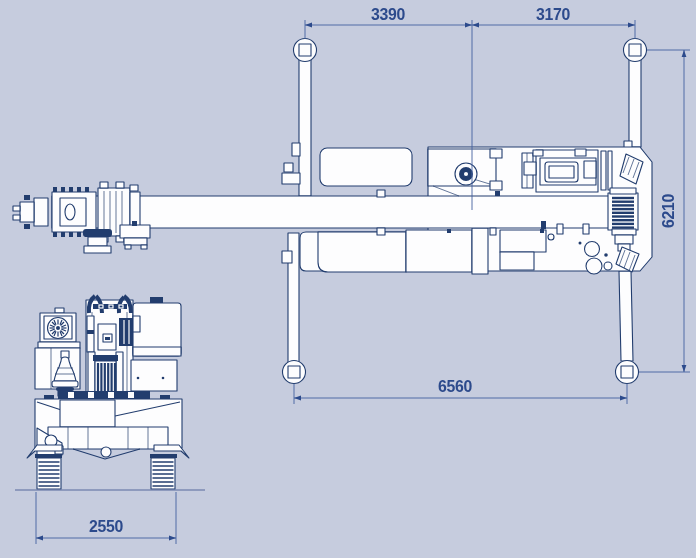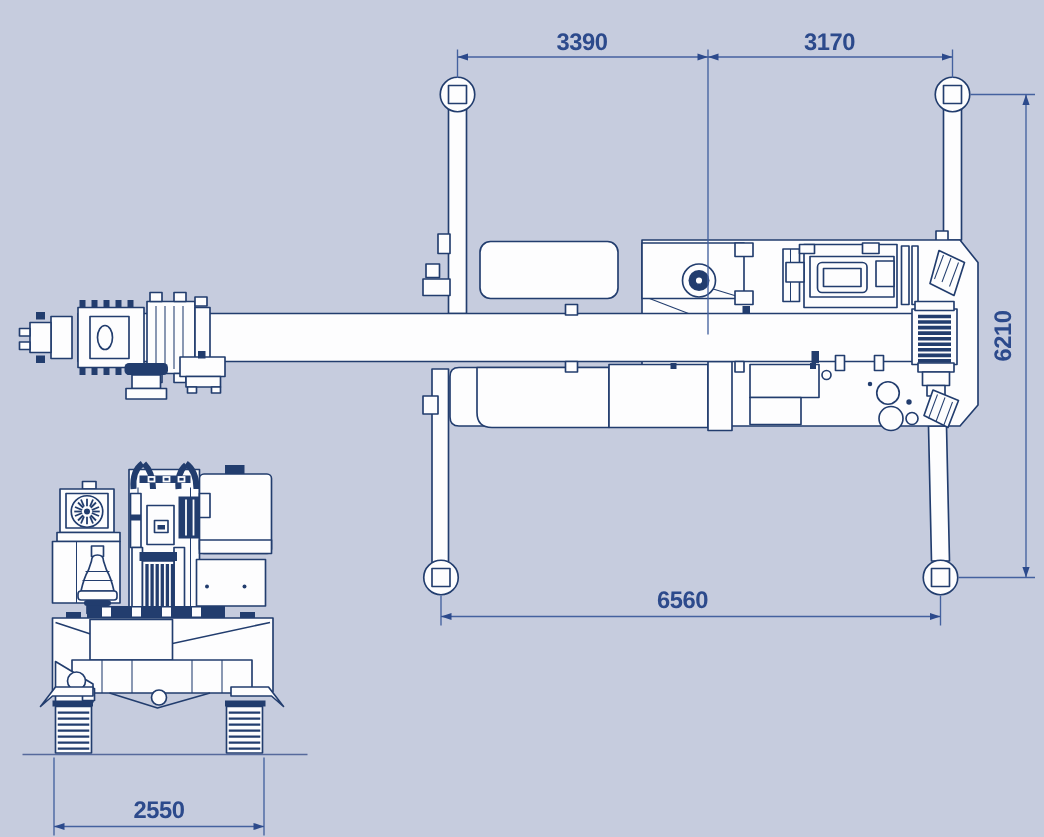--- a/index.html
+++ b/index.html
@@ -2,21 +2,21 @@
 <html><head>
 <meta charset="utf-8">
 <style>
   html,body{margin:0;padding:0;}
   body{
     width:696px;height:558px;
     background:#c6ccde;
     font-family:"Liberation Sans", sans-serif;
     overflow:hidden;
   }
-  .canvas{position:relative;width:696px;height:416px;margin-top:13px;}
+  .canvas{position:relative;width:696px;height:416px;}
   svg{display:block;}
   
   .w  {fill:#fdfdfe;stroke:#223d6e;stroke-width:1.1;stroke-linejoin:round;}
   .o  {fill:none;stroke:#223d6e;stroke-width:1.1;stroke-linejoin:round;}
   .tn {fill:none;stroke:#223d6e;stroke-width:0.7;}
   .n  {fill:#223d6e;stroke:none;}
   .hl {fill:none;stroke:#223d6e;}
   .wl {fill:none;stroke:#fdfdfe;stroke-width:1.2;}
   
   .dln{fill:none;stroke:#44619f;stroke-width:0.9;}

